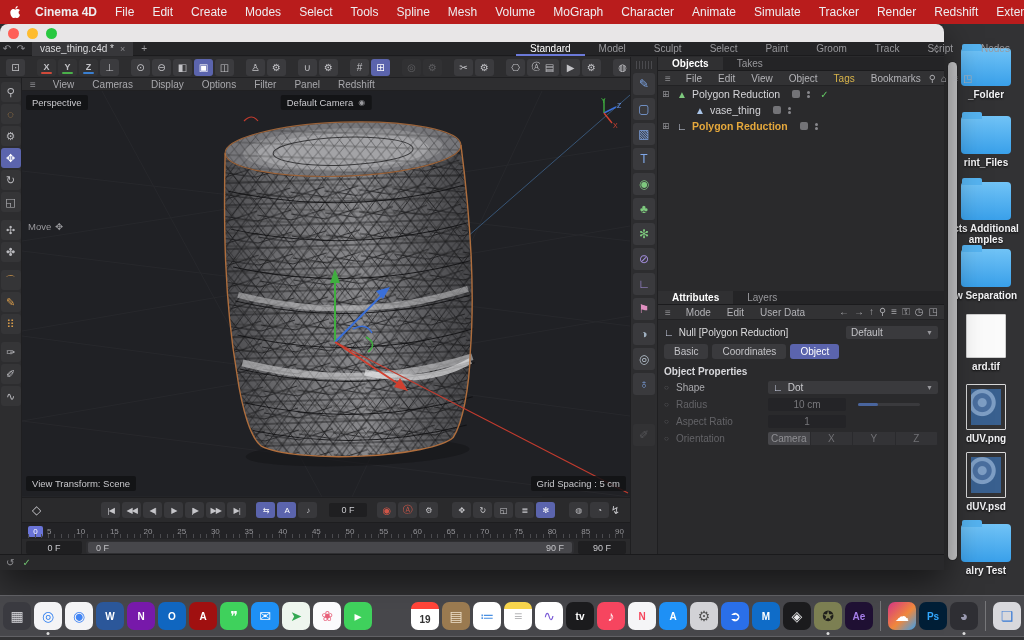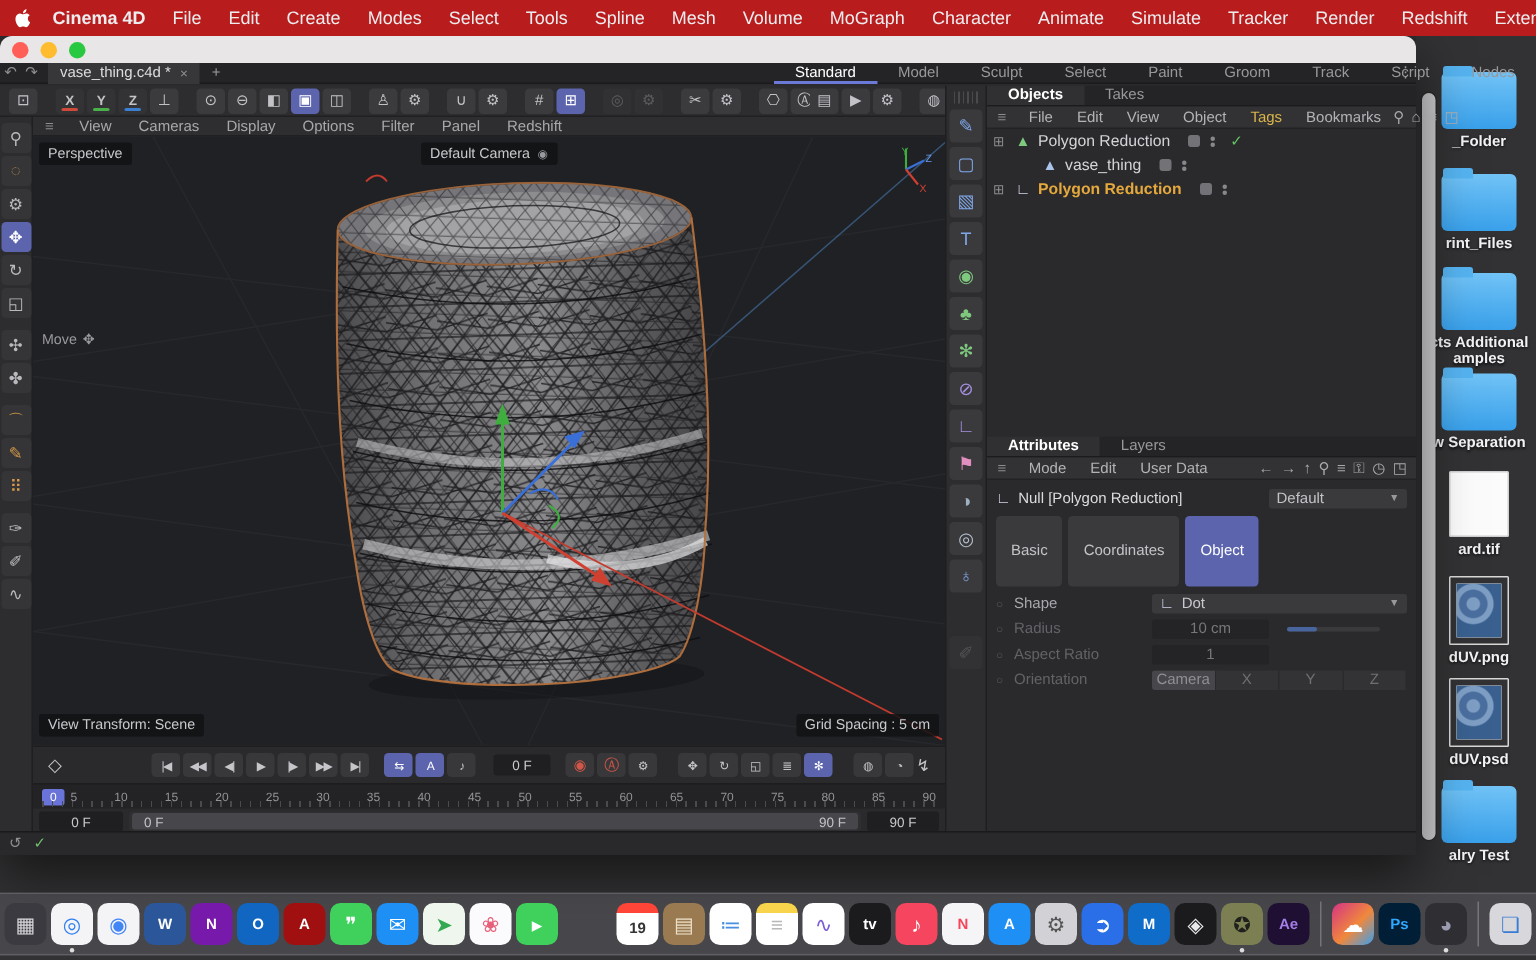--- a/index.html
+++ b/index.html
@@ -125,21 +125,21 @@
   .trow .check { color:#63c763; font-size:10px; margin-left:6px; }
 
   
   #attr-body { font-size:10px; color:#b9b9bd; padding:3px 0; }
   #attr-objrow { display:flex; align-items:center; height:18px; padding:0 6px; gap:5px; }
   #attr-objrow .nicon { color:#cfd4e8; }
   #attr-preset { margin-left:auto; width:92px; height:13px; background:#3a3a3d; border-radius:2px; display:flex;
     align-items:center; padding:0 5px; color:#c3c3c7; }
   #attr-preset .car { margin-left:auto; font-size:7px; color:#98989c; }
   #attr-tabbtns { display:flex; gap:4px; padding:3px 6px; }
-  .atab { background:#3a3a3d; border-radius:3px; padding:18px 10px; color:#c3c3c7; }
+  .atab { background:#3a3a3d; border-radius:3px; padding:2px 10px; color:#c3c3c7; }
   .atab.active { background:#5b64ad; color:#fff; }
   #attr-section { padding:4px 6px 2px; font-weight:bold; color:#d8d8dc; }
   .arow { display:flex; align-items:center; height:17px; padding:0 6px; gap:4px; }
   .arow .kdot { color:#5c5c60; font-size:8px; width:8px; }
   .arow .alabel { width:88px; color:#a9a9ad; }
   .arow.disabled .alabel { color:#636367; }
   .afield { background:#242427; border-radius:2px; height:13px; display:flex; align-items:center; justify-content:center;
     color:#a9a9ad; }
   .arow.disabled .afield { color:#77777b; }
   #shape-dd { flex:1; background:#3a3a3d; border-radius:2px; height:13px; display:flex; align-items:center; gap:5px;
@@ -561,20 +561,21 @@
           <span>Default</span>
           <span class="car">▼</span>
         </span>
       </div>
       <div id="attr-tabbtns">
 
       <span class="atab">Basic</span>
           <span class="atab">Coordinates</span>
           <span class="atab active">Object</span>
         </div>
+      <div id="attr-section">Object Properties</div>
 
       <div class="arow">
         <span class="kdot">○</span>
         <span class="alabel">Shape</span>
         <span id="shape-dd">
           <span style="color:#cfd4e8">∟</span>
           <span>Dot</span>
           <span class="car">▼</span>
         </span>
       </div>

